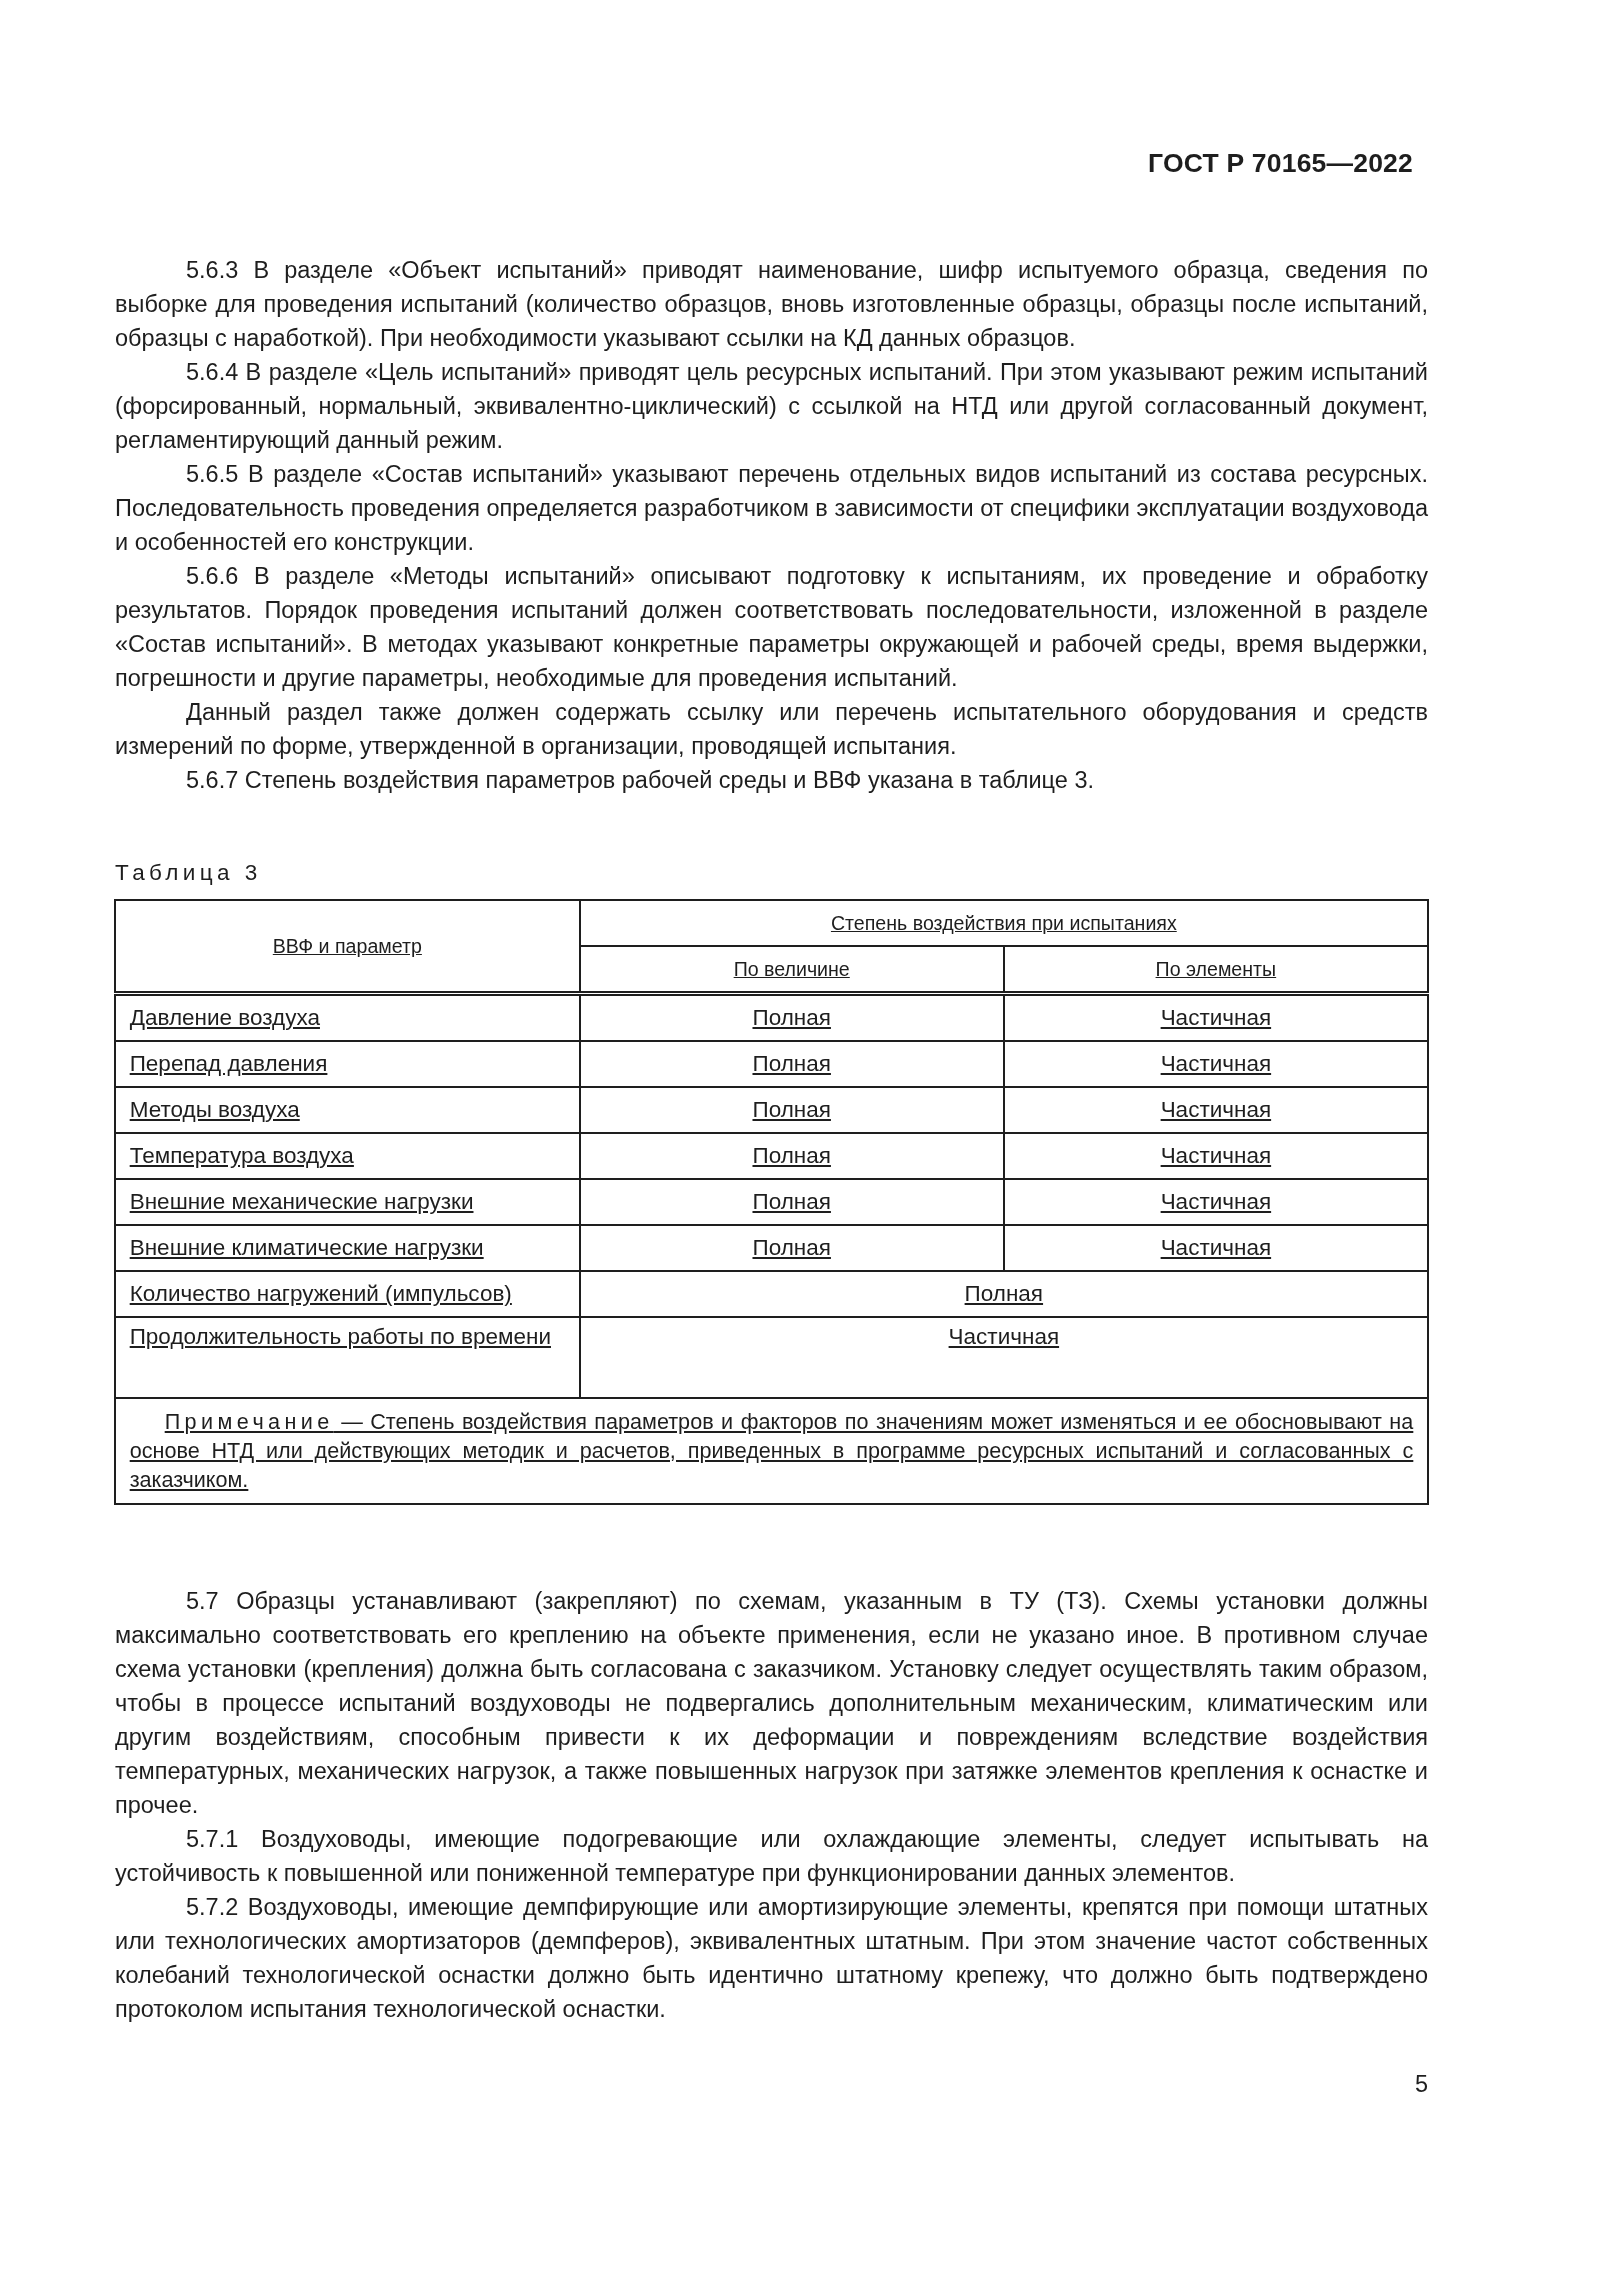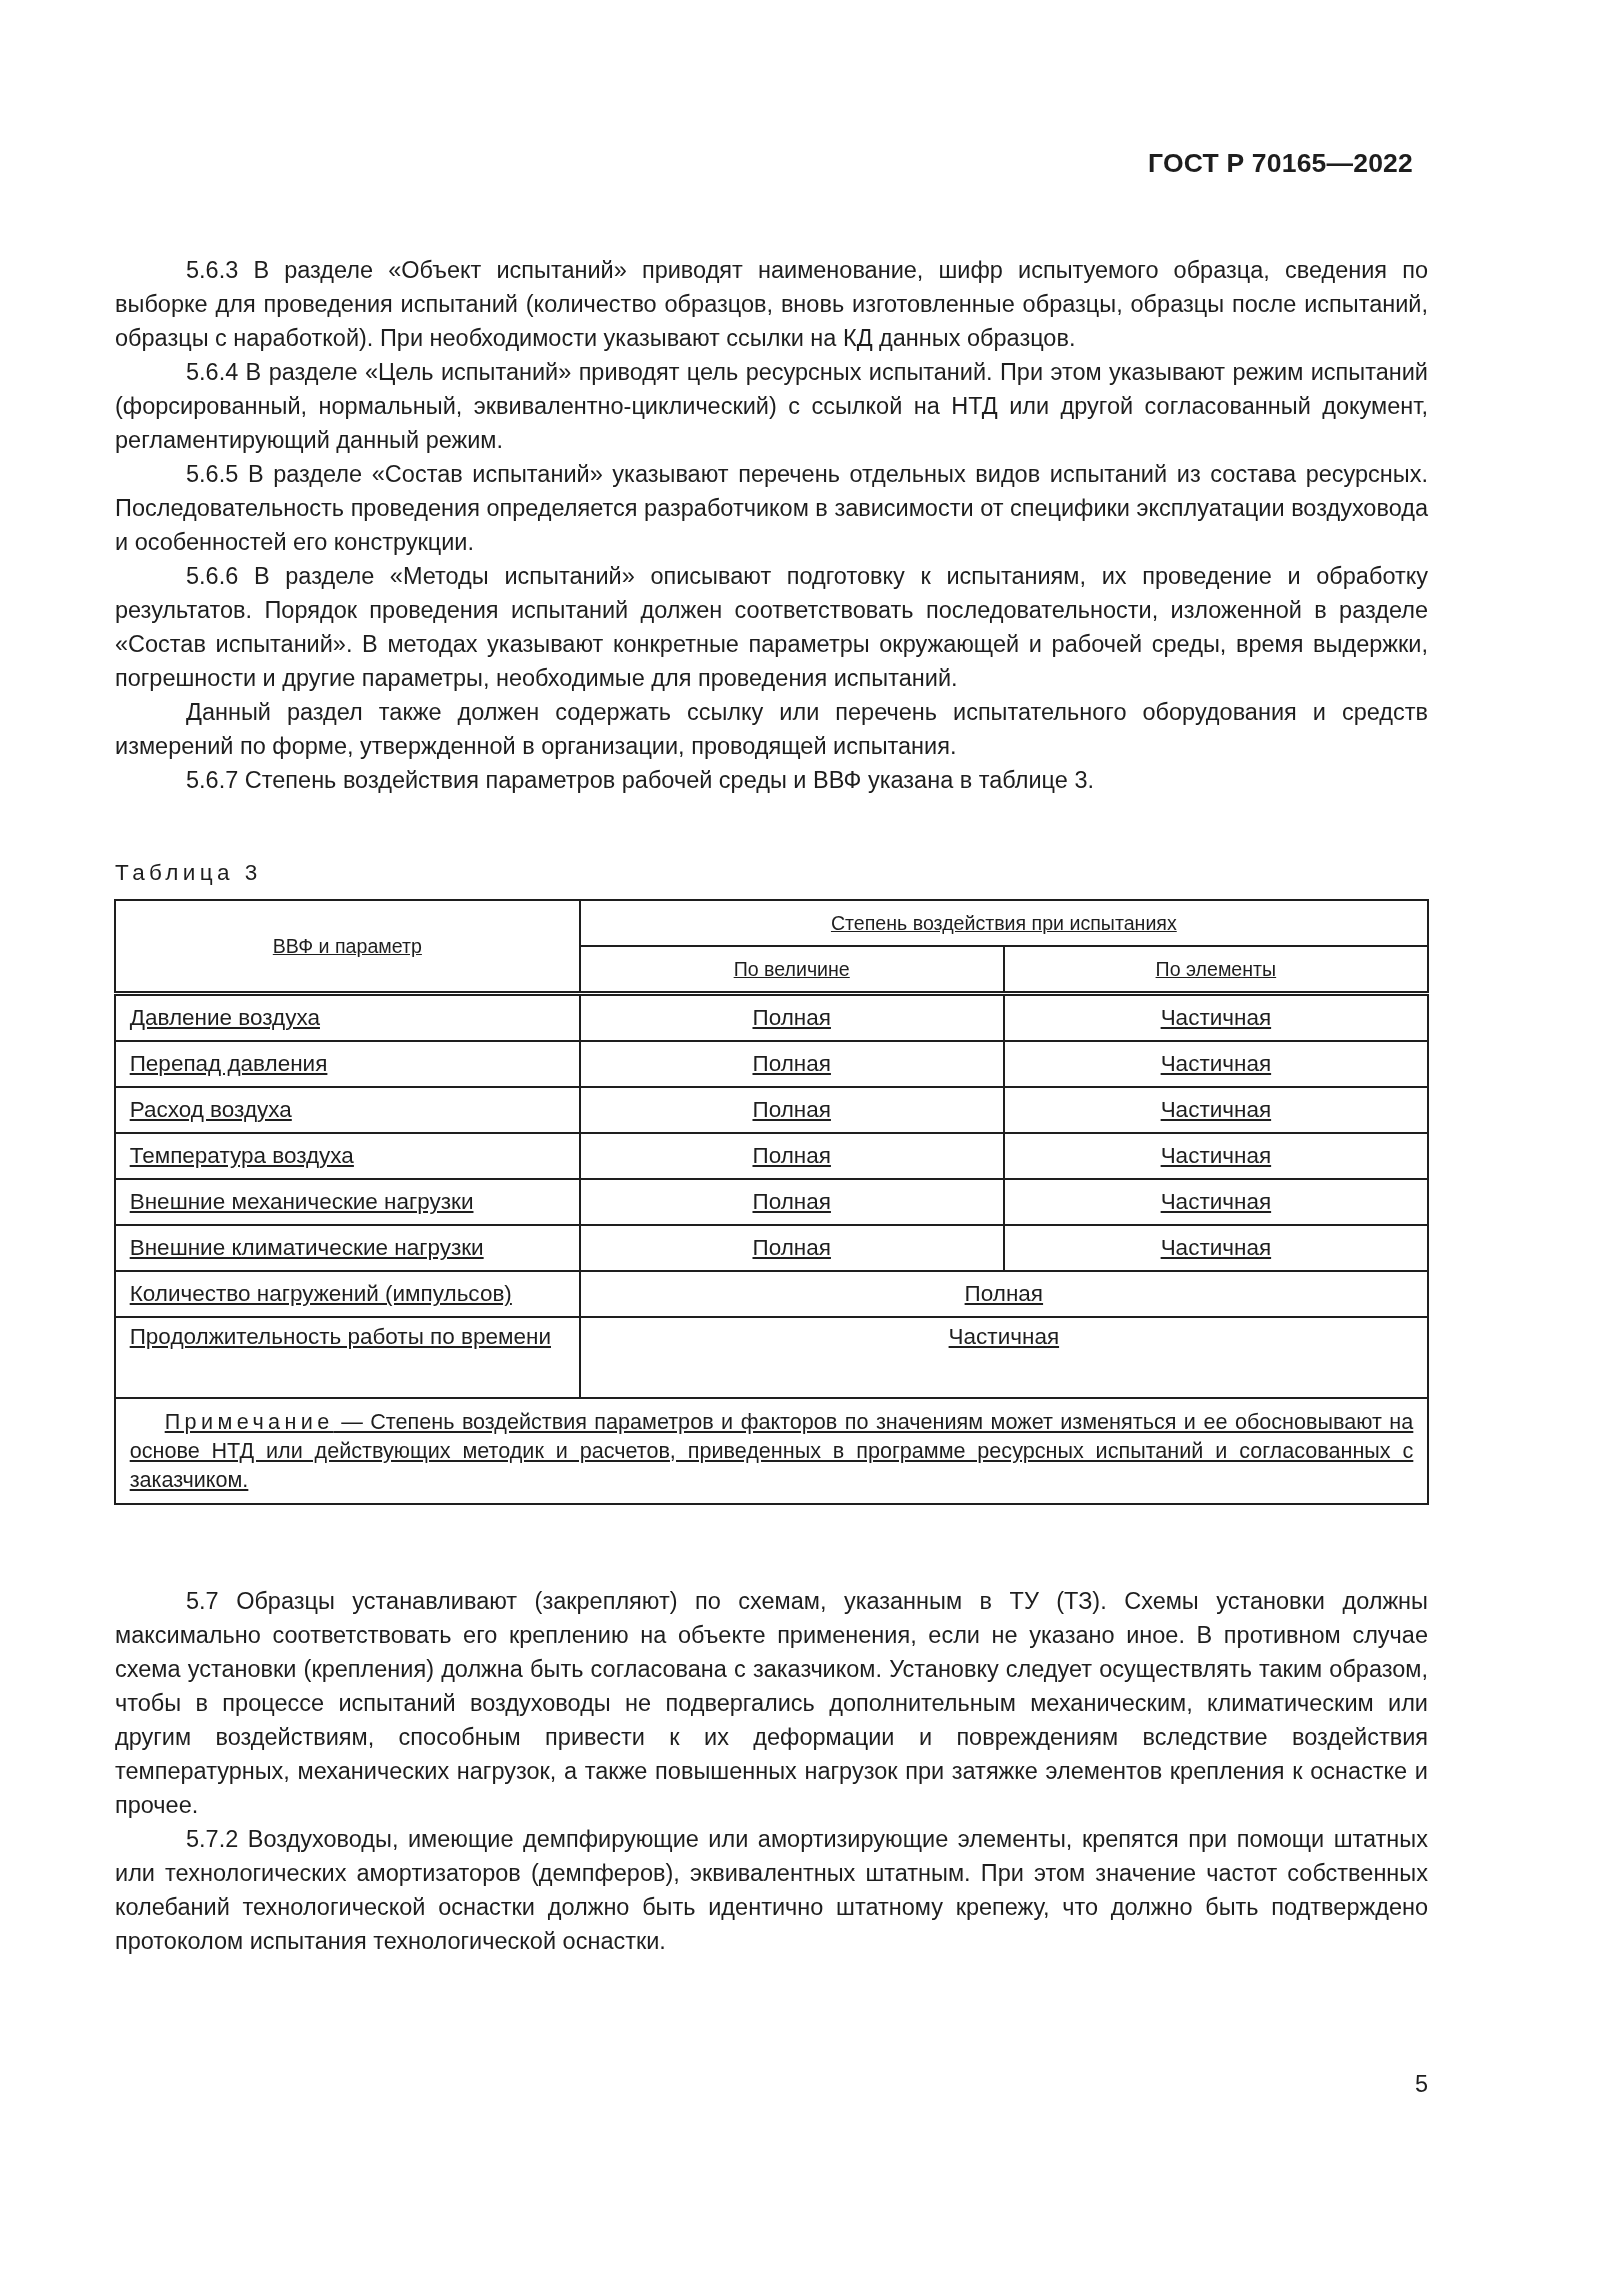--- a/index.html
+++ b/index.html
@@ -62,21 +62,21 @@
     <td class="c1">Давление воздуха</td>
     <td class="c2">Полная</td>
     <td class="c3">Частичная</td>
   </tr>
   <tr>
     <td class="c1">Перепад давления</td>
     <td class="c2">Полная</td>
     <td class="c3">Частичная</td>
   </tr>
   <tr>
-    <td class="c1">Расход воздуха</td>
+    <td class="c1">Методы воздуха</td>
     <td class="c2">Полная</td>
     <td class="c3">Частичная</td>
   </tr>
   <tr>
     <td class="c1">Температура воздуха</td>
     <td class="c2">Полная</td>
     <td class="c3">Частичная</td>
   </tr>
   <tr>
     <td class="c1">Внешние механические нагрузки</td>
@@ -97,17 +97,18 @@
     <td colspan="2" class="span">Частичная</td>
   </tr>
   <tr>
     <td colspan="3" class="note"><span class="note-label">Примечание</span><span> — Степень воздействия параметров и факторов по значениям может изменяться и ее обосновывают на основе НТД или действующих методик и расчетов, приведенных в программе ресурсных испытаний и согласованных с заказчиком.</span></td>
   </tr>
 </tbody>
   </table>
 
 <div class="text-block" id="block2">
   <p>5.7 Образцы устанавливают (закрепляют) по схемам, указанным в ТУ (ТЗ). Схемы установки должны максимально соответствовать его креплению на объекте применения, если не указано иное. В противном случае схема установки (крепления) должна быть согласована с заказчиком. Установку следует осуществлять таким образом, чтобы в процессе испытаний воздуховоды не подвергались дополнительным механическим, климатическим или другим воздействиям, способным привести к их деформации и повреждениям вследствие воздействия температурных, механических нагрузок, а также повышенных нагрузок при затяжке элементов крепления к оснастке и прочее.</p>
+  <p>5.7.1 Воздуховоды, имеющие подогревающие или охлаждающие элементы, следует испытывать на устойчивость к повышенной или пониженной температуре при функционировании данных элементов.</p>
   <p>5.7.2 Воздуховоды, имеющие демпфирующие или амортизирующие элементы, крепятся при помощи штатных или технологических амортизаторов (демпферов), эквивалентных штатным. При этом значение частот собственных колебаний технологической оснастки должно быть идентично штатному крепежу, что должно быть подтверждено протоколом испытания технологической оснастки.</p>
 </div>
 
 <div class="page-number">5</div>
 
 
 </body></html>

